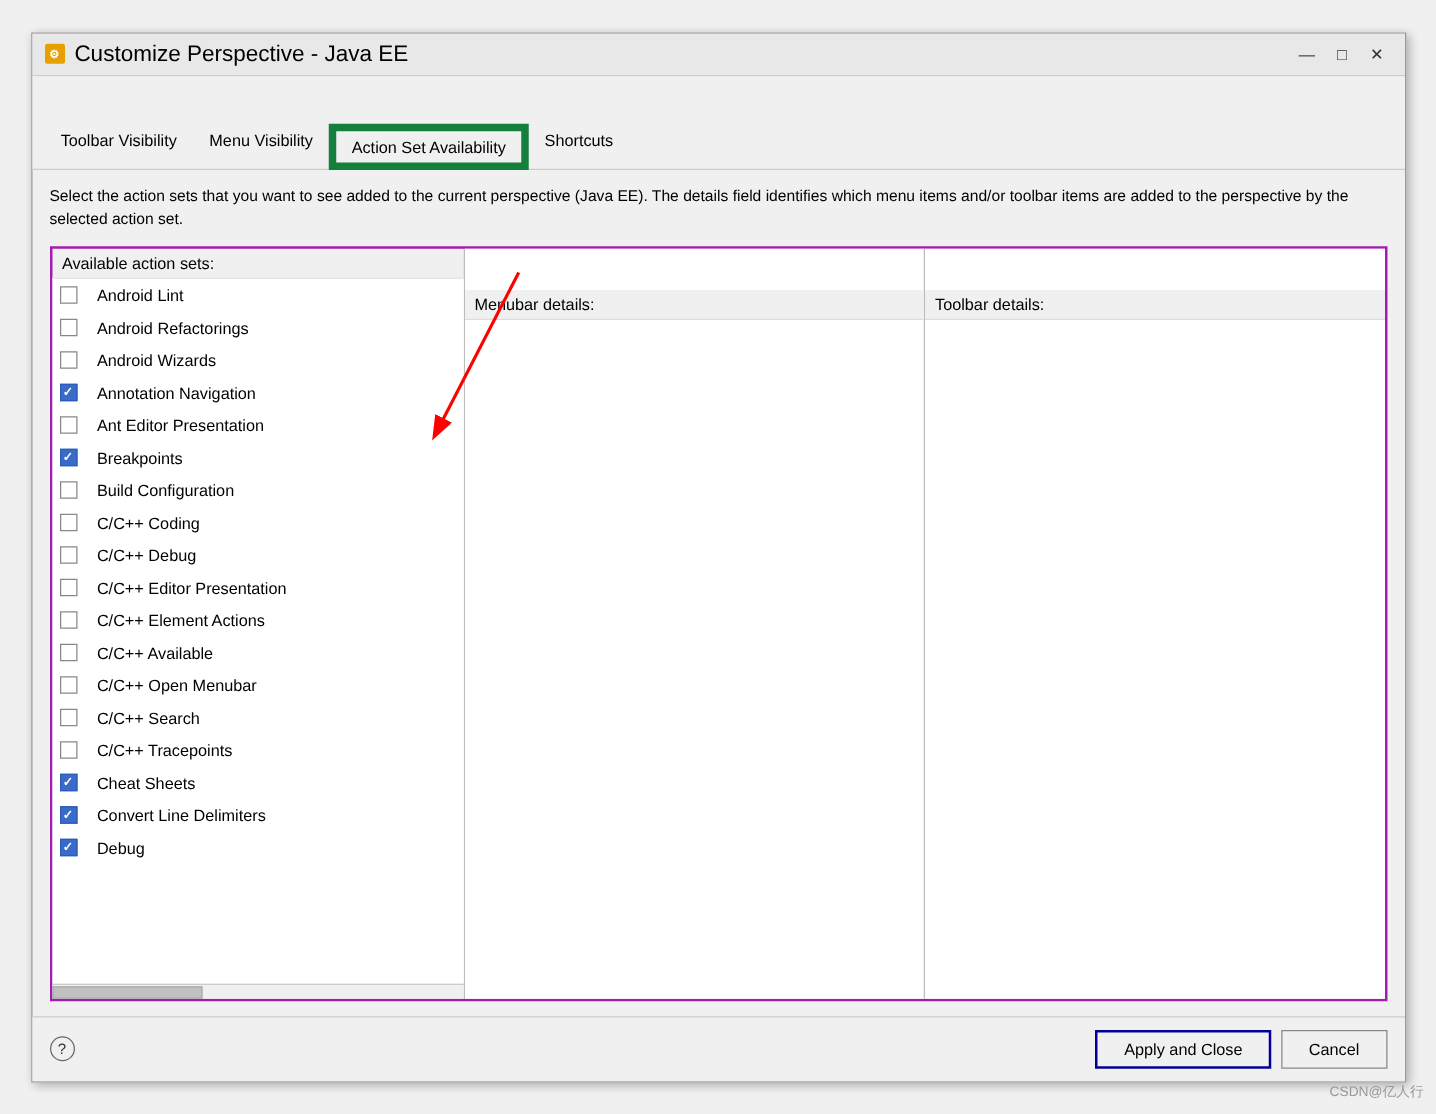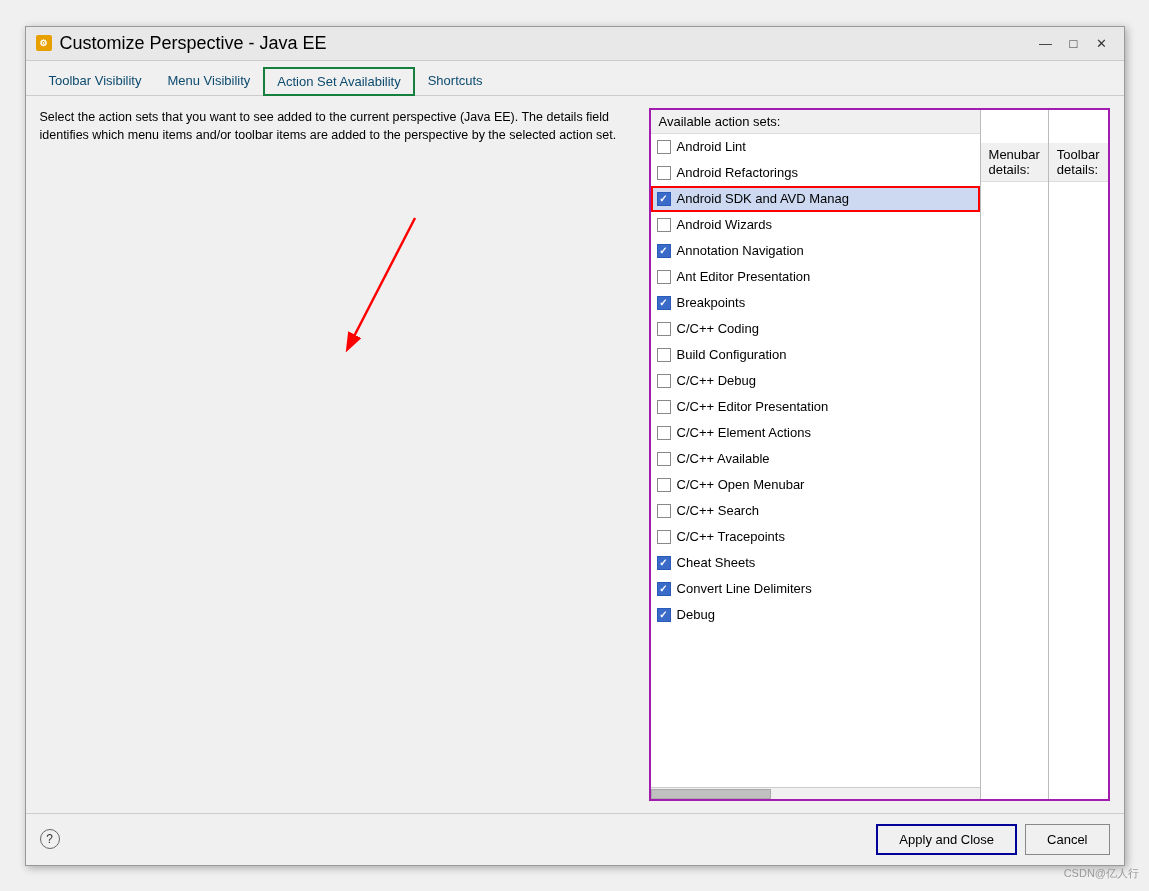--- a/index.html
+++ b/index.html
@@ -67,37 +67,38 @@
       display: flex;
       padding: 6px 10px 0 10px;
       gap: 0;
       border-bottom: 1px solid #ccc;
       background: #f0f0f0;
     }
     .tab {
       padding: 5px 12px;
       cursor: pointer;
       font-size: 13px;
-      color: #0c4a6e;
+      color: #000000;
       border: 1px solid transparent;
       border-bottom: none;
       margin-bottom: -1px;
+      margin-top: 32px;
     }
     .tab.active {
       background: #f0f0f0;
       border: 2px solid #cc0000;
       border-bottom: 1px solid #f0f0f0;
       font-weight: normal;
     }
 
     .content {
       padding: 12px 14px;
       flex: 1;
       display: flex;
-      flex-direction: row;
+      flex-direction: column;
     }
     .description {
       font-size: 12.5px;
       color: #000;
       margin-bottom: 12px;
       line-height: 1.5;
     }
 
     .panels {
       display: flex;
@@ -121,21 +122,21 @@
       overflow-y: auto;
       background: white;
       border-top: 1px solid #ddd;
       position: relative;
     }
     .list-item {
       display: flex;
       align-items: center;
       padding: 3px 6px;
       cursor: pointer;
-      gap: 6px;
+      gap: 16px;
       min-height: 26px;
     }
     .list-item.selected {
       background: #ccd9f0;
     }
     .checkbox {
       width: 14px;
       height: 14px;
       border: 1px solid #888;
       background: white;
@@ -266,68 +267,64 @@
     <div class="title-bar-controls">
       <button class="title-btn">—</button>
       <button class="title-btn">□</button>
       <button class="title-btn close-btn">✕</button>
     </div>
   </div>
 
   <div class="tabs">
     <div class="tab">Toolbar Visibility</div>
     <div class="tab">Menu Visibility</div>
-    <div class="tab active" style="border: 2px solid #15803d; padding: 5px 12px;">Action Set Availability</div>
+    <div class="tab active" style="border: 6px solid #15803d; padding: 5px 12px;">Action Set Availability</div>
     <div class="tab">Shortcuts</div>
   </div>
 
   <div class="content">
     <p class="description">Select the action sets that you want to see added to the current perspective (Java EE). The details field identifies which menu items and/or toolbar items are added to the perspective by the selected action set.</p>
 
     <div class="panels">
 
       <div class="left-panel">
         <div class="panel-header">Available action sets:</div>
         <div class="list-container" id="action-list">
 
         <div class="list-item">
               <div class="checkbox"></div>
               <span class="item-label">Android Lint</span>
             </div>
             <div class="list-item">
               <div class="checkbox"></div>
               <span class="item-label">Android Refactorings</span>
             </div>
-            <div class="list-item selected" style="outline: red solid 2px; outline-offset: -2px;">
-              <div class="checkbox checked"></div>
-              <span class="item-label">Android SDK and AVD Manag</span>
-            </div>
             <div class="list-item">
               <div class="checkbox"></div>
               <span class="item-label">Android Wizards</span>
             </div>
             <div class="list-item">
               <div class="checkbox checked"></div>
               <span class="item-label">Annotation Navigation</span>
             </div>
             <div class="list-item">
               <div class="checkbox"></div>
               <span class="item-label">Ant Editor Presentation</span>
             </div>
             <div class="list-item">
               <div class="checkbox checked"></div>
               <span class="item-label">Breakpoints</span>
             </div>
             <div class="list-item">
               <div class="checkbox"></div>
+              <span class="item-label">Build Configuration</span>
+            </div>
+            <div class="list-item">
+              <div class="checkbox"></div>
               <span class="item-label">C/C++ Coding</span>
-            </div>
-            <div class="list-item">
-              <div class="checkbox"></div>
-              <span class="item-label">Build Configuration</span>
             </div>
             <div class="list-item">
               <div class="checkbox"></div>
               <span class="item-label">C/C++ Debug</span>
             </div>
             <div class="list-item">
               <div class="checkbox"></div>
               <span class="item-label">C/C++ Editor Presentation</span>
             </div>
             <div class="list-item">

